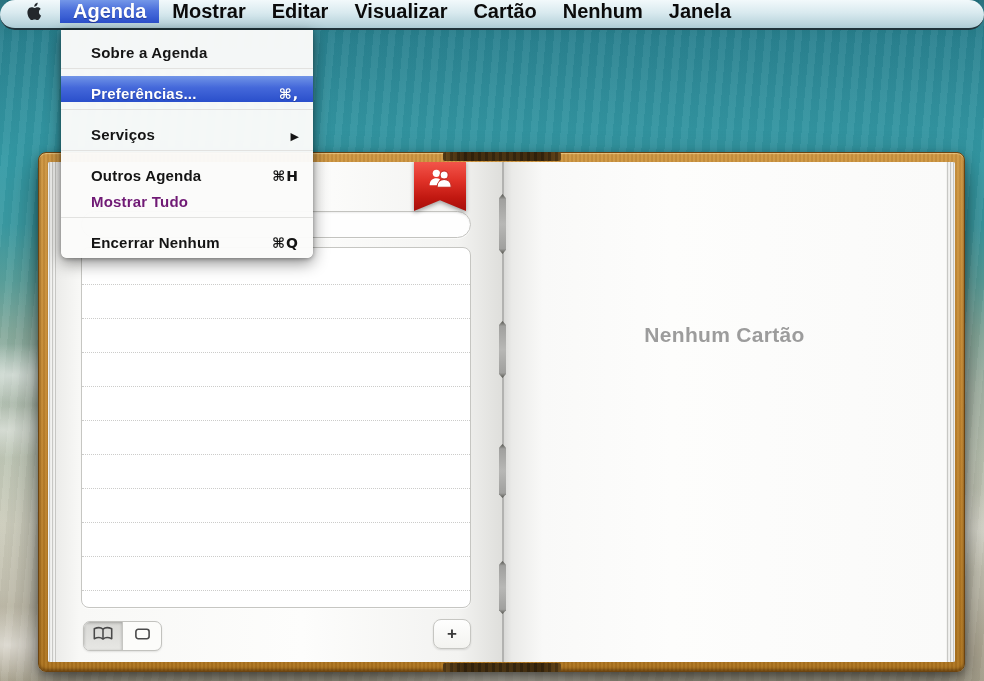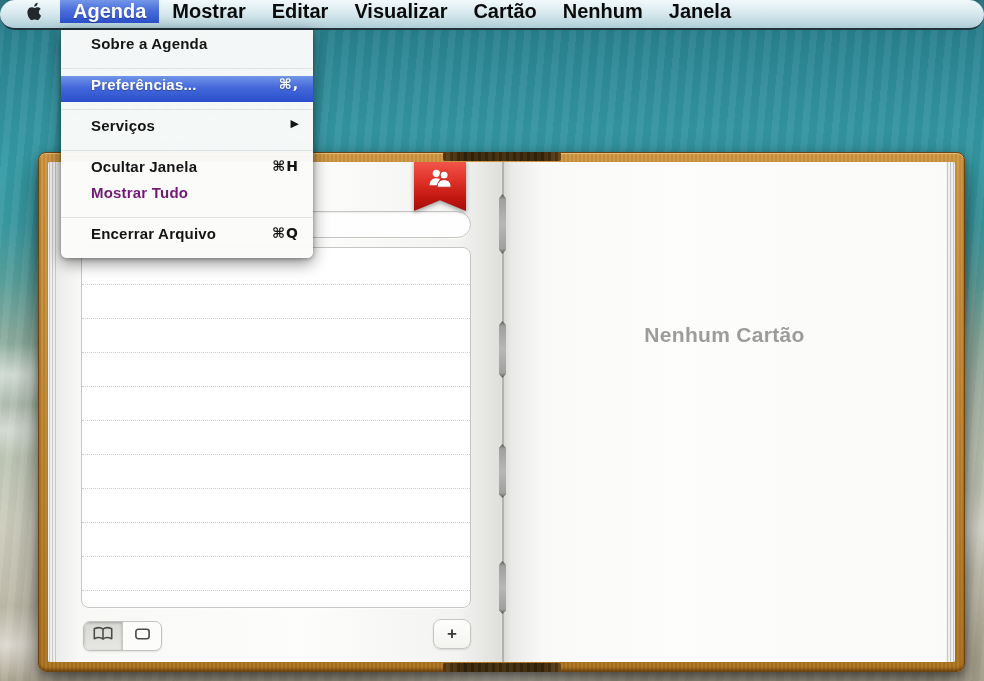--- a/index.html
+++ b/index.html
@@ -43,21 +43,21 @@
 
   
   .dropdown{
     position:absolute;left:61px;top:30px;width:252px;z-index:30;
     background:rgba(251,251,250,.97);
     border-radius:0 0 6px 6px;
     box-shadow:0 5px 16px rgba(0,0,0,.45), 0 1px 4px rgba(0,0,0,.3);
     padding:5px 0 7px;
     font-size:15px;font-weight:700;color:#141414;
   }
-  .mi{height:26px;display:flex;align-items:flex-start;padding:0 14px 0 30px;}
+  .mi{height:26px;display:flex;align-items:flex-end;padding:0 14px 0 30px;}
   .mi .lab{flex:1;letter-spacing:.2px;}
   .mi .sc{font-family:"DejaVu Sans",sans-serif;font-size:14px;letter-spacing:1px;}
   .mi.hl{
     background:linear-gradient(180deg,#7195e7 0%, #4468da 45%, #2a4fcb 100%);
     color:#fff;text-shadow:0 1px 1px rgba(0,0,40,.3);gap:31px;
   }
   .mi.dis{color:#701a75;}
   .mi .arrow{font-family:"DejaVu Sans",sans-serif;font-size:11px;margin-left:auto;}
   .msep{height:1px;background:#e2e2e0;margin:7px 0;}
 
@@ -265,25 +265,25 @@
   </div>
   <div class="msep"></div>
 
   <div class="mi">
     <span class="lab">Serviços</span>
     <span class="arrow">▶</span>
   </div>
   <div class="msep"></div>
 
   <div class="mi">
-    <span class="lab">Ocultar Janela</span>
+    <span class="lab">Outros Agenda</span>
     <span class="sc">⌘H</span>
   </div>
   <div class="mi dis">
     <span class="lab">Mostrar Tudo</span>
   </div>
   <div class="msep"></div>
 
   <div class="mi">
-    <span class="lab">Encerrar Arquivo</span>
+    <span class="lab">Encerrar Nenhum</span>
     <span class="sc">⌘Q</span>
   </div>
 </div>
 
 </body></html>

